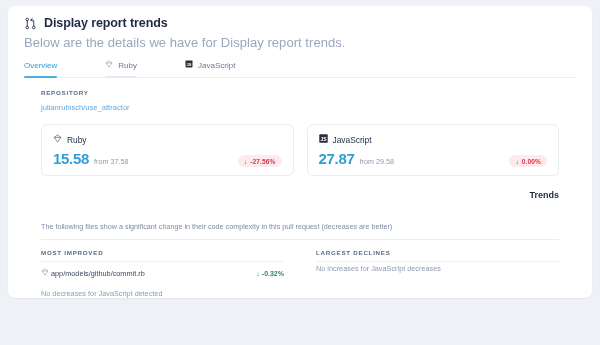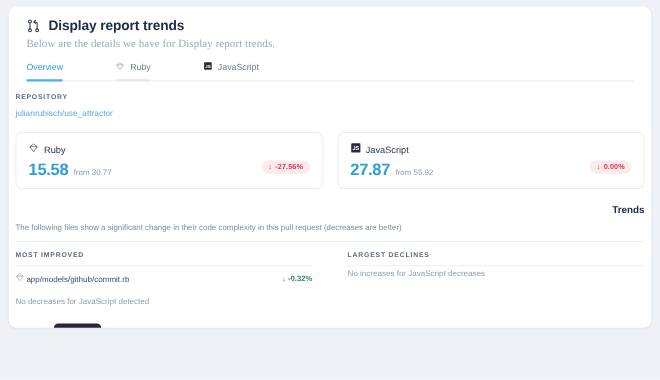--- a/index.html
+++ b/index.html
@@ -39,24 +39,23 @@
   }
   .pr-icon { display: block; }
   .page-title {
     font-size: 12.5px;
     font-weight: bold;
     color: #1f2a44;
     letter-spacing: -0.1px;
   }
   .subtitle {
     margin-top: 5px;
-    font-size: 10px;
+    font-size: 13px;
     color: #9aa7bd;
     letter-spacing: 0.05px;
-    font-family: Liberation Serif, serif;
   }
 
   
   .tabs {
     margin-top: 10px;
     display: flex;
     align-items: center;
     gap: 16px;
     border-bottom: 1px solid #e9eef4;
     position: relative;
@@ -85,21 +84,21 @@
   .tab.hoverline:after {
     content: "";
     position: absolute;
     left: 0; right: 14px; bottom: -1px;
     height: 2px;
     background: #e4e9f0;
     border-radius: 1px;
   }
 
   
-  .body { padding: 0 6px; }
+  .body { padding: 0 33px; }
 
   .section-label {
     font-size: 6.2px;
     font-weight: bold;
     letter-spacing: 0.75px;
     color: #5a6b84;
     text-transform: uppercase;
   }
 
   .repo-block { margin-top: 11px; }
@@ -131,21 +130,21 @@
     display: flex;
     align-items: center;
     gap: 5px;
     font-size: 8.4px;
     color: #1f2a44;
     font-weight: normal;
   }
   .metric-row {
     margin-top: 5px;
     display: flex;
-    align-items: flex-start;
+    align-items: flex-end;
     justify-content: space-between;
   }
   .metric-left {
     display: flex;
     align-items: baseline;
     gap: 5px;
   }
   .metric-value {
     font-size: 15px;
     font-weight: bold;
@@ -172,21 +171,21 @@
 
   
   .trends { margin-top: 14px; }
   .trends-title {
     font-size: 9px;
     font-weight: bold;
     color: #1f2a44;
     text-align: right;
   }
   .trends-desc {
-    margin-top: 6px;
+    margin-top: 22px;
     font-size: 7.2px;
     color: #7b8ca5;
   }
   .divider {
     margin-top: 8px;
     height: 1px;
     background: #e9eef4;
   }
 
   .trend-cols {
@@ -315,21 +314,21 @@
               <svg width="9" height="9" viewBox="0 0 16 16" fill="none">
                 <path d="M8 1.6 14 6l-6 8.4L2 6l6-4.4Z" stroke="#3c4a61" stroke-width="1.1" stroke-linejoin="round"></path>
                 <path d="M2 6h12" stroke="#3c4a61" stroke-width="1.1"></path>
               </svg>
             </span>
             <span>Ruby</span>
           </div>
           <div class="metric-row">
             <span class="metric-left">
               <span class="metric-value">15.58</span>
-              <span class="metric-from">from 30.77</span>
+              <span class="metric-from">from 37.58</span>
             </span>
             <span class="pill">
               <span>↓</span>
               <span>-27.56%</span>
             </span>
           </div>
         </div>
 
         <div class="metric">
           <div class="metric-lang">
@@ -337,21 +336,21 @@
               <svg width="9" height="9" viewBox="0 0 16 16">
                 <rect x="0.5" y="0.5" width="15" height="15" rx="1.5" fill="#2b2f3a"></rect>
                 <text x="8" y="11.8" font-family="Liberation Sans, sans-serif" font-size="9" font-weight="bold" fill="#ffffff" text-anchor="middle">JS</text>
               </svg>
             </span>
             <span>JavaScript</span>
           </div>
           <div class="metric-row">
             <span class="metric-left">
               <span class="metric-value">27.87</span>
-              <span class="metric-from">from 55.92</span>
+              <span class="metric-from">from 29.58</span>
             </span>
             <span class="pill">
               <span>↓</span>
               <span>0.00%</span>
             </span>
           </div>
         </div>
 
       </div>
 

